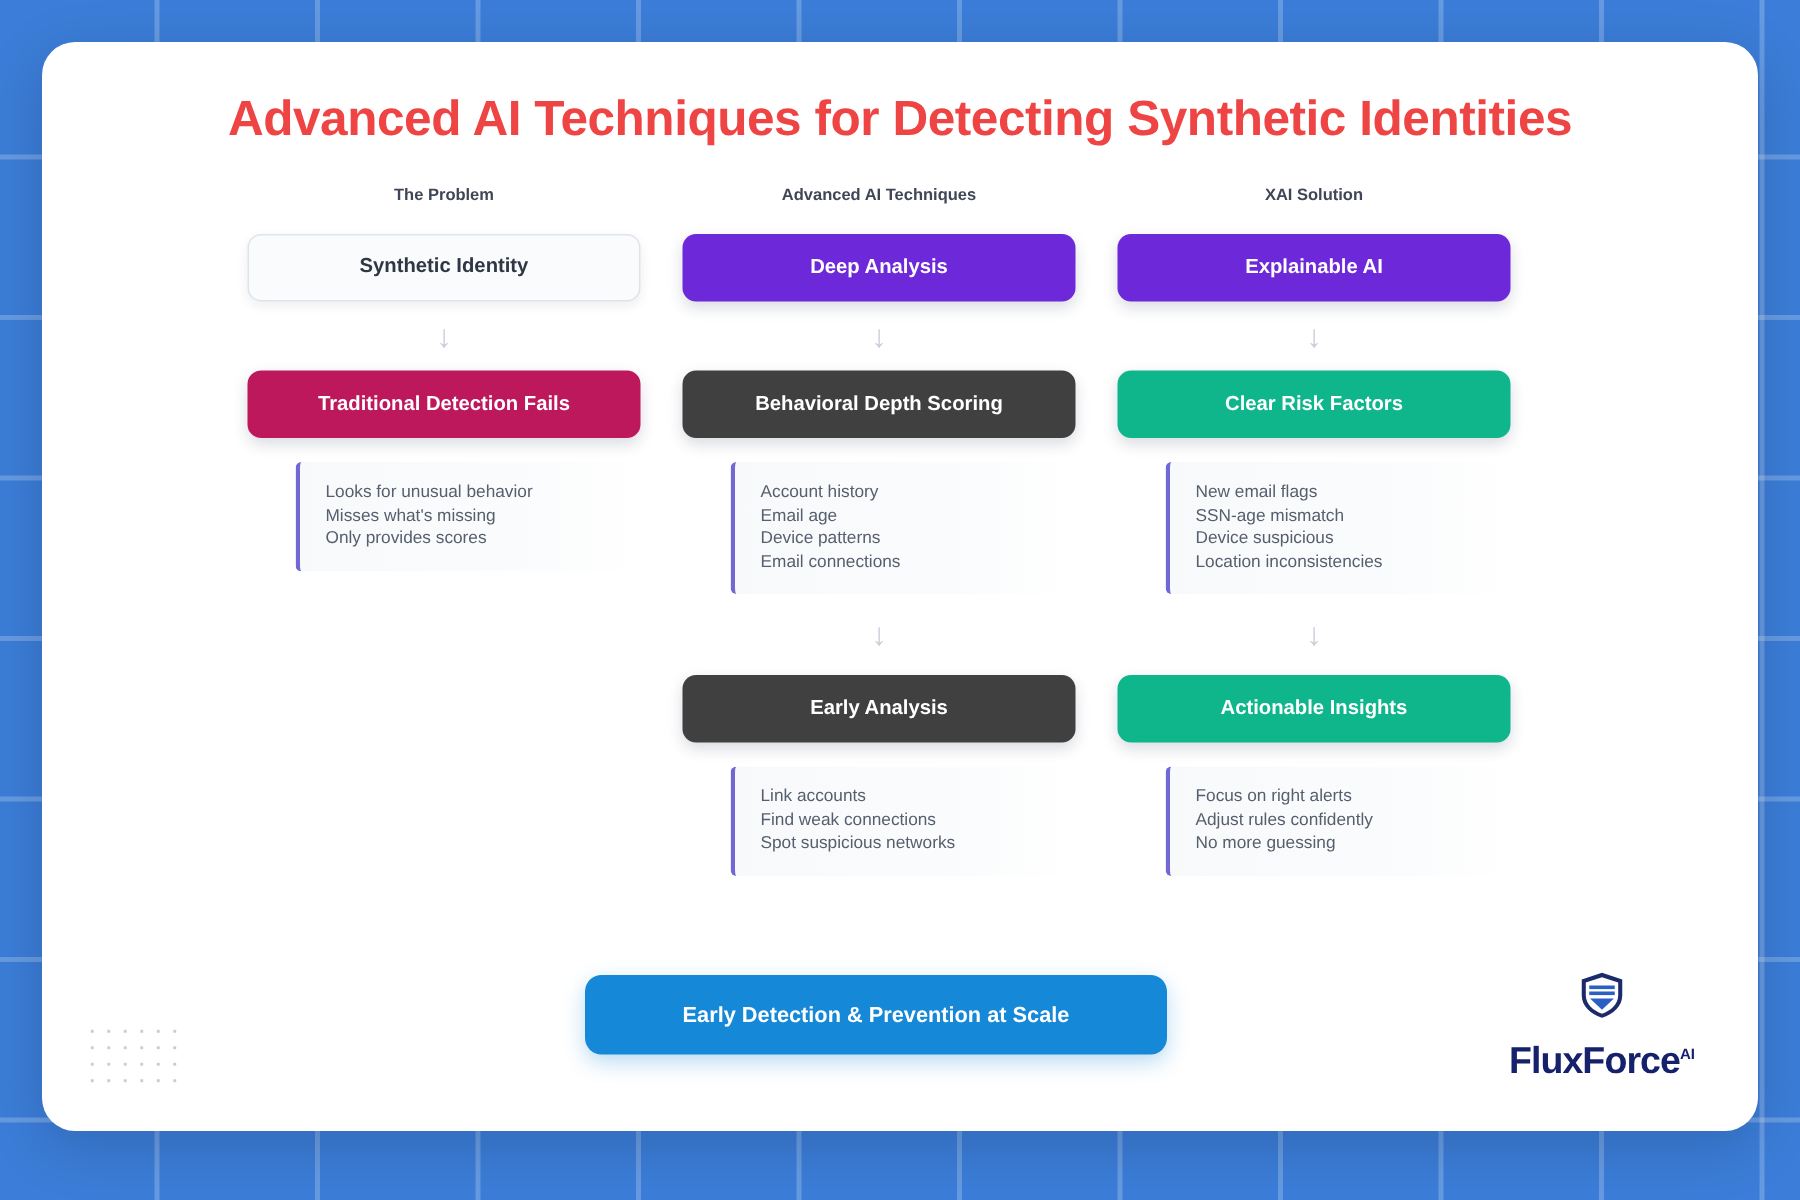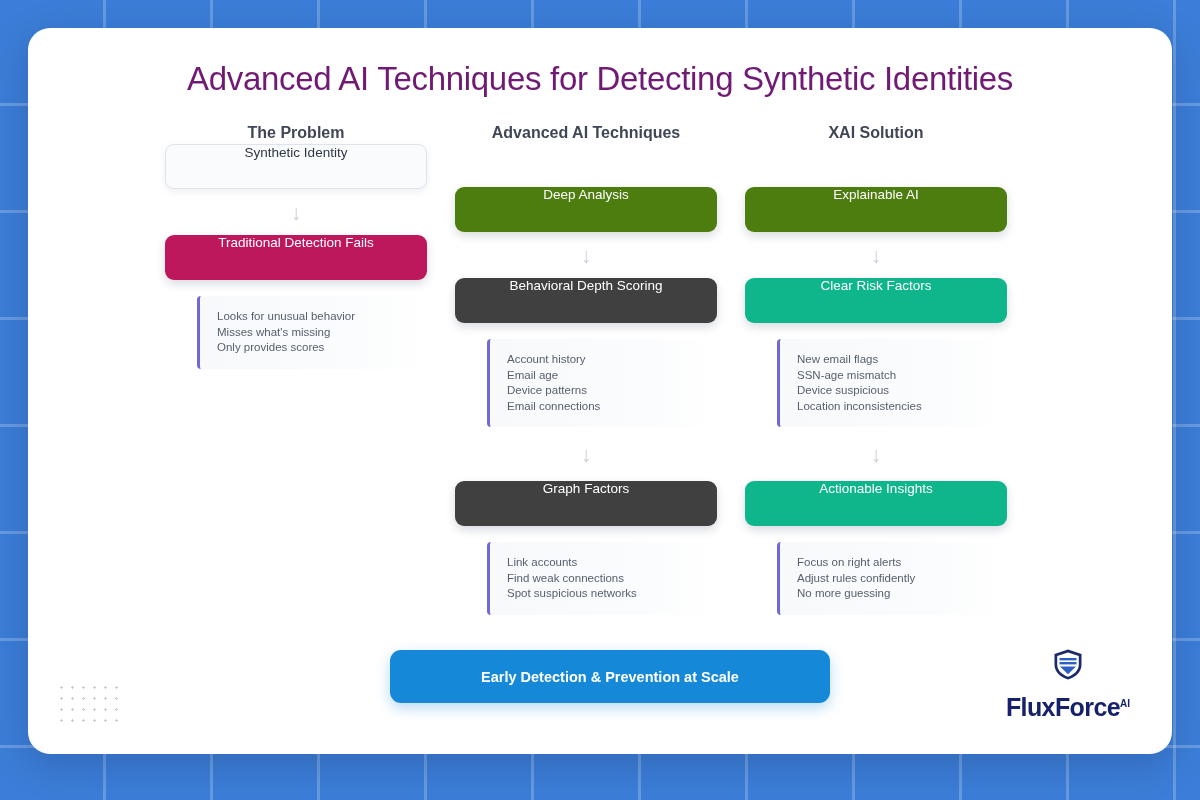--- a/index.html
+++ b/index.html
@@ -43,22 +43,22 @@
   }
 
   
   .title {
     position: absolute;
     top: 32px;
     left: 0;
     width: 100%;
     text-align: center;
     font-size: 33px;
-    font-weight: normal;
-    color: #701a75;
+    font-weight: bold;
+    color: #ef4444;
     letter-spacing: -0.3px;
   }
 
   
   .columns {
     position: absolute;
     left: 137px;
     top: 96px;
     width: 870px;
     display: flex;
@@ -66,48 +66,48 @@
   }
   .column {
     width: 262px;
     display: flex;
     flex-direction: column;
     align-items: stretch;
   }
 
   .col-head {
     text-align: center;
-    font-size: 16px;
+    font-size: 11px;
     font-weight: bold;
     color: #3f4756;
-    margin-bottom: 4px;
+    margin-bottom: 16px;
     height: 16px;
   }
 
   
   .pill {
     height: 45px;
     border-radius: 9px;
     display: flex;
-    align-items: flex-start;
+    align-items: flex-end;
     justify-content: center;
     font-size: 13.5px;
-    font-weight: normal;
+    font-weight: bold;
     color: #ffffff;
     text-align: center;
-    padding: 0 10px;
+    padding: 16px 10px;
     box-shadow: 0 4px 10px rgba(20,30,60,0.16);
   }
   .pill.neutral {
     background: #fafbfc;
     color: #2f3644;
     border: 1px solid #dfe3ea;
     box-shadow: 0 3px 8px rgba(20,30,60,0.07);
   }
-  .pill.navy   { background: #4d7c0f; margin-top: 43px; }
+  .pill.navy   { background: #6d28d9; }
   .pill.red    { background: #be185d; }
   .pill.purple { background: #404040; }
   .pill.green  { background: #0fb68c; }
 
   
   .arrow {
     height: 46px;
     display: flex;
     align-items: center;
     justify-content: center;
@@ -133,21 +133,21 @@
     color: #565f6e;
     line-height: 15.5px;
     white-space: nowrap;
   }
 
   
   .cta {
     position: absolute;
     left: 362px;
     top: 622px;
-    width: 440px;
+    width: 388px;
     height: 53px;
     background: #1589d8;
     border-radius: 11px;
     display: flex;
     align-items: center;
     justify-content: center;
     color: #ffffff;
     font-size: 14.5px;
     font-weight: bold;
     box-shadow: 0 5px 14px rgba(21,137,216,0.30);
@@ -229,21 +229,21 @@
           <li>Account history</li>
           <li>Email age</li>
           <li>Device patterns</li>
           <li>Email connections</li>
         </ul>
       </div>
 
       <div class="arrow tall">↓</div>
 
       <div class="pill purple">
-        <span>Graph Factors</span>
+        <span>Early Analysis</span>
       </div>
 
       <div class="panel">
         <ul>
           <li>Link accounts</li>
           <li>Find weak connections</li>
           <li>Spot suspicious networks</li>
         </ul>
       </div>
     </div>

